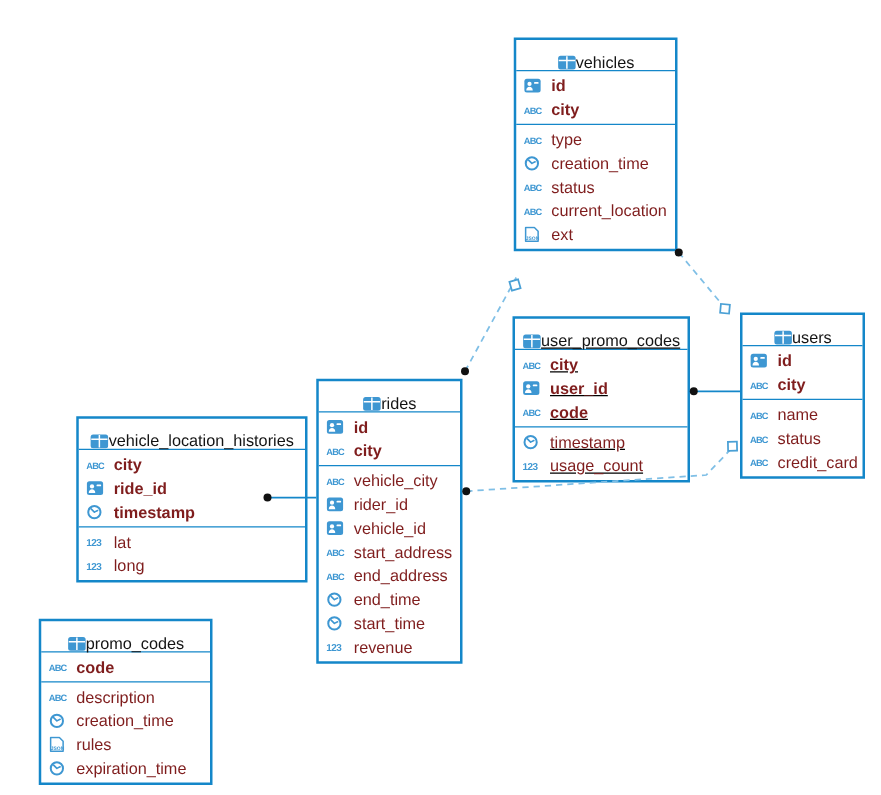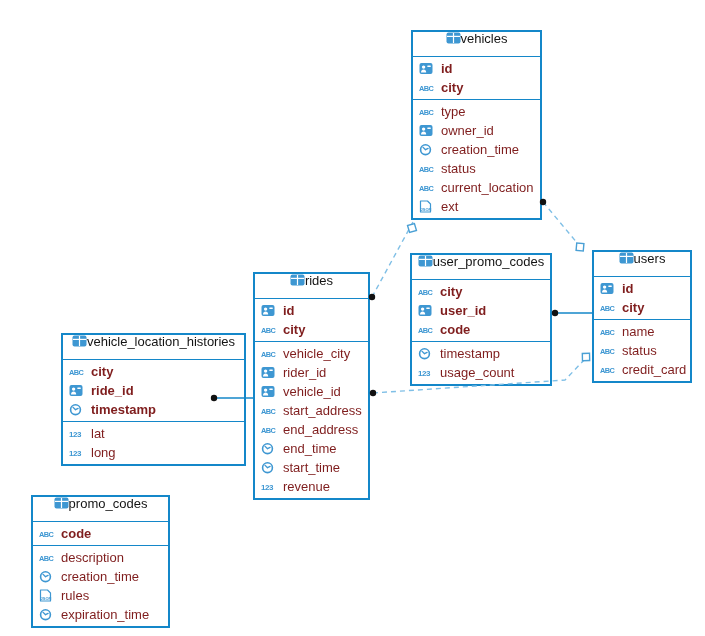--- a/index.html
+++ b/index.html
@@ -15,21 +15,21 @@
   #tables{position:absolute;left:0;top:0;width:100%;height:100%;z-index:1;}
   .table{
     position:absolute;
     box-sizing:border-box;
     background:#ffffff;
     border:2px solid var(--blue);
     z-index:1;
   }
   .thead{
     height:24px;
-    display:flex;align-items:flex-start;justify-content:center;gap:0;
+    display:flex;align-items:flex-end;justify-content:center;gap:0;
     border-bottom:1.5px solid var(--blue);
     font-size:13px;color:#141414;
     white-space:nowrap;
   }
   .section{padding:2px 0;}
   .section.keys{border-bottom:1.5px solid var(--blue);}
   .row{
     height:19px;
     display:flex;align-items:center;gap:4px;
     padding:0 5px 0 6px;
@@ -82,31 +82,20 @@
           <div class="row">
             <span class="ficon">
               <svg width="17" height="11" viewBox="0 0 17 11">
                 <text x="0" y="9" font-size="7.4" font-weight="bold" letter-spacing="-0.6" fill="#3e97d2" font-family="Liberation Sans,sans-serif">ABC</text>
               </svg>
             </span>
             <span class="flabel">type</span>
           </div>
           <div class="row">
             <span class="ficon">
-              <svg width="14" height="13" viewBox="0 0 14 13">
-                <rect x="0.5" y="1" width="13" height="11" rx="2" fill="#3e97d2"></rect>
-                <circle cx="4.6" cy="5.1" r="1.7" fill="#fff"></circle>
-                <path d="M2 10.4 c0-2 1.2-3 2.6-3 s2.6 1 2.6 3 z" fill="#fff"></path>
-                <rect x="8.2" y="3.5" width="3.7" height="1.5" rx="0.7" fill="#fff"></rect>
-              </svg>
-            </span>
-            <span class="flabel">owner_id</span>
-          </div>
-          <div class="row">
-            <span class="ficon">
               <svg width="13" height="13" viewBox="0 0 13 13">
                 <circle cx="6.5" cy="6.7" r="4.9" fill="none" stroke="#3e97d2" stroke-width="1.6"></circle>
                 <path d="M6.5 6.7 L3.9 4.1 M6.5 6.7 L9.1 5.4" stroke="#3e97d2" stroke-width="1.3" stroke-linecap="round"></path>
               </svg>
             </span>
             <span class="flabel">creation_time</span>
           </div>
           <div class="row">
             <span class="ficon">
               <svg width="17" height="11" viewBox="0 0 17 11">
@@ -127,21 +116,21 @@
             <span class="ficon">
               <svg width="13" height="13" viewBox="0 0 13 13">
                 <path d="M1.5 1 h7 l3 3 v8 h-10 z" fill="#fff" stroke="#3e97d2" stroke-width="1.2" stroke-linejoin="round"></path>
                 <text x="1.6" y="11" font-size="4" font-weight="bold" fill="#3e97d2" font-family="Liberation Sans,sans-serif">JSON</text>
               </svg>
             </span>
             <span class="flabel">ext</span>
           </div>
         </div>
       </div>
-      <div class="table" style="left: 410px; top: 253px; width: 142px;">
+      <div class="table" style="left: 410px; top: 253px; width: 142px; text-decoration: underline;">
         <div class="thead">
           <span class="ticon">
             <svg width="15" height="12" viewBox="0 0 15 12">
               <rect x="0.5" y="0.5" width="14" height="11" rx="2" fill="#3e97d2"></rect>
               <line x1="1" y1="4.4" x2="14" y2="4.4" stroke="#fff" stroke-width="1.2"></line>
               <line x1="7.5" y1="1" x2="7.5" y2="11" stroke="#fff" stroke-width="1.2"></line>
             </svg>
           </span>
           <span class="tname">user_promo_codes</span>
         </div>
@@ -246,21 +235,21 @@
           <div class="row">
             <span class="ficon">
               <svg width="17" height="11" viewBox="0 0 17 11">
                 <text x="0" y="9" font-size="7.4" font-weight="bold" letter-spacing="-0.6" fill="#3e97d2" font-family="Liberation Sans,sans-serif">ABC</text>
               </svg>
             </span>
             <span class="flabel">credit_card</span>
           </div>
         </div>
       </div>
-      <div class="table" style="left: 253px; top: 272px; width: 117px;">
+      <div class="table" style="left: 253px; top: 303px; width: 117px;">
         <div class="thead">
           <span class="ticon">
             <svg width="15" height="12" viewBox="0 0 15 12">
               <rect x="0.5" y="0.5" width="14" height="11" rx="2" fill="#3e97d2"></rect>
               <line x1="1" y1="4.4" x2="14" y2="4.4" stroke="#fff" stroke-width="1.2"></line>
               <line x1="7.5" y1="1" x2="7.5" y2="11" stroke="#fff" stroke-width="1.2"></line>
             </svg>
           </span>
           <span class="tname">rides</span>
         </div>

